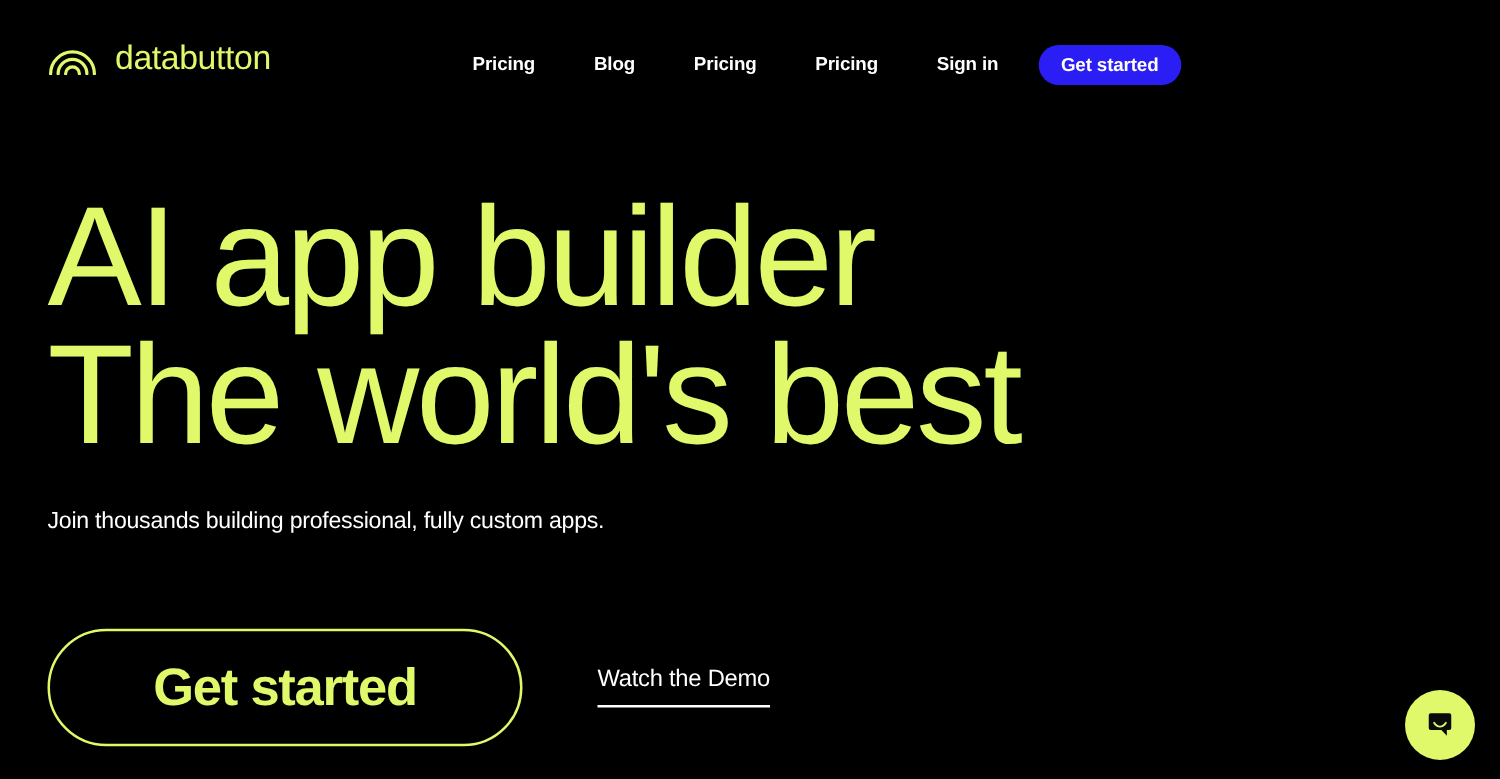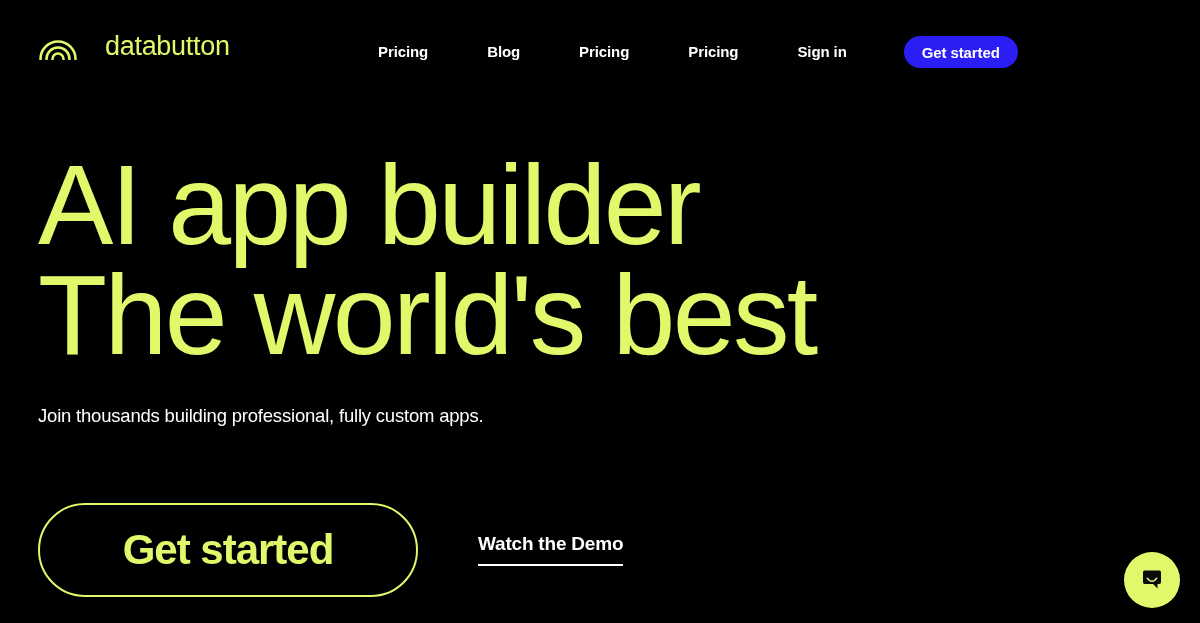--- a/index.html
+++ b/index.html
@@ -26,21 +26,21 @@
     display: flex;
     align-items: center;
   }
 
   .brand {
     position: absolute;
     left: 38px;
     top: 33px;
     display: flex;
     align-items: center;
-    gap: 27px;
+    gap: 14px;
     cursor: pointer;
   }
 
   .brand-icon {
     width: 40px;
     height: 26px;
     display: block;
     flex: 0 0 auto;
   }
 
@@ -52,37 +52,37 @@
     line-height: 1;
     white-space: nowrap;
   }
 
   .nav {
     position: absolute;
     left: 378px;
     top: 36px;
     display: flex;
     align-items: center;
-    gap: 16px;
+    gap: 4px;
     height: 32px;
   }
 
   .nav-link {
     font-size: 15px;
     font-weight: 700;
     color: #ffffff;
     text-decoration: none;
     white-space: nowrap;
     line-height: 32px;
     margin-right: 43px;
     cursor: pointer;
     letter-spacing: -0.1px;
   }
 
-  .nav-link.tight { margin-right: 41px; }
+  .nav-link.tight { margin-right: 28px; }
 
   .nav-cta {
     display: inline-flex;
     align-items: center;
     justify-content: center;
     height: 32px;
     padding: 0 18px;
     background: #2A1EF5;
     color: #ffffff;
     font-size: 15px;
@@ -157,21 +157,21 @@
     align-items: center;
     justify-content: center;
     line-height: 1;
   }
 
   .cta-secondary {
     margin-left: 60px;
     display: inline-block;
     color: #ffffff;
     font-size: 19px;
-    font-weight: 700;
+    font-weight: 400;
     letter-spacing: -0.2px;
     text-decoration: none;
     cursor: pointer;
     padding-bottom: 11px;
     border-bottom: 2px solid #ffffff;
     line-height: 1;
   }
 
   
   .chat-launcher {

